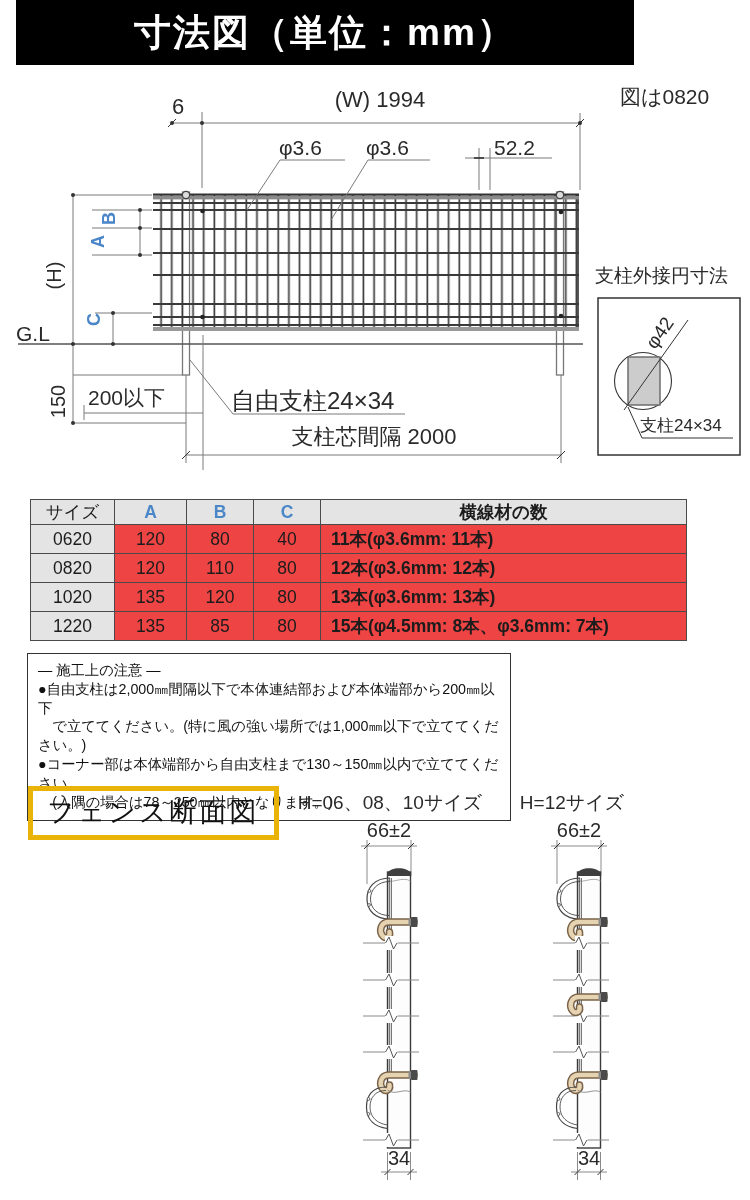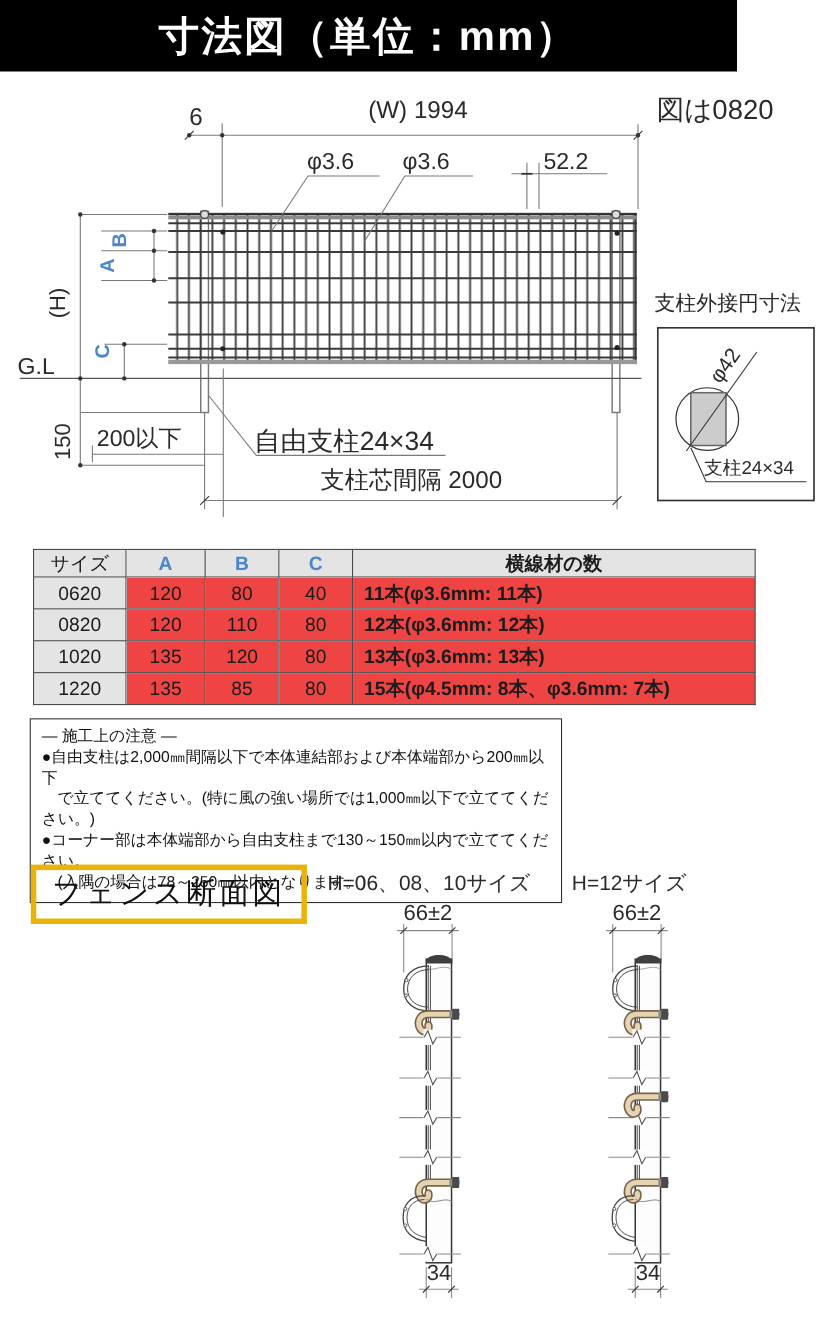--- a/index.html
+++ b/index.html
@@ -1,20 +1,20 @@
 <!DOCTYPE html>
 <html><head>
 <meta charset="utf-8">
 <style>
   * { margin:0; padding:0; box-sizing:border-box; }
   body { width:750px; height:1200px; background:#fff;
          font-family:"Liberation Sans", sans-serif; color:#1c1c1c; }
   .page { position:relative; width:750px; height:1200px; background:#ffffff; overflow:hidden; }
 
-  .banner { position:absolute; left:0; top:0; width:670px; height:65px; background:#000;
+  .banner { position:absolute; left:16px; top:0; width:618px; height:65px; background:#000;
             display:flex; align-items:center; justify-content:center; }
   .banner .t { color:#fff; font-size:37px; font-weight:bold; letter-spacing:2px; }
 
   .lbl { position:absolute; white-space:nowrap; color:#2a2a2a; }
   .rot { transform:rotate(-90deg); transform-origin:center; text-align:center; }
   .blue { color:#4a86c8; font-weight:bold; }
   .ctr { text-align:center; }
 
   svg.draw { position:absolute; left:0; top:70px; }
 
@@ -149,21 +149,21 @@
 
     <g>
       <rect x="598" y="228" width="142" height="157" fill="#fff" stroke="#333" stroke-width="1.5"></rect>
       <circle cx="643" cy="311" r="28.5" fill="none" stroke="#333" stroke-width="1.1"></circle>
       <rect x="628" y="287" width="32" height="48" fill="#cccccc" stroke="#666" stroke-width="1.4"></rect>
       <line x1="624" y1="340" x2="688" y2="250" stroke="#333" stroke-width="1"></line>
       <polyline points="628,337 642,368 733,368" fill="none" stroke="#333" stroke-width="1"></polyline>
     </g>
   </svg>
 
-  <div class="lbl" style="left:597px; top:83px; font-size:25px;">図は0820</div>
+  <div class="lbl" style="left:620px; top:83px; font-size:21px;">図は0820</div>
   <div class="lbl" style="left:172px; top:94px; font-size:22px;">6</div>
   <div class="lbl ctr" style="left:310px; top:87px; width:140px; font-size:22px;">(W) 1994</div>
   <div class="lbl" style="left:279px; top:136px; font-size:21px;">φ3.6</div>
   <div class="lbl" style="left:366px; top:136px; font-size:21px;">φ3.6</div>
   <div class="lbl" style="left:494px; top:136px; font-size:21px;">52.2</div>
   <div class="lbl rot" style="left:32px; top:264px; width:44px; font-size:20px;">(H)</div>
   <div class="lbl rot blue" style="left:99px; top:208px; width:20px; font-size:18px;">B</div>
   <div class="lbl rot blue" style="left:88px; top:231px; width:20px; font-size:18px;">A</div>
   <div class="lbl rot blue" style="left:84px; top:309px; width:20px; font-size:18px;">C</div>
   <div class="lbl" style="left:16px; top:322px; font-size:21px;">G.L</div>

